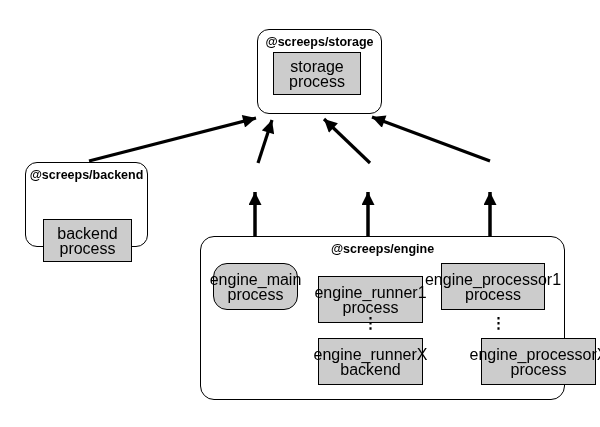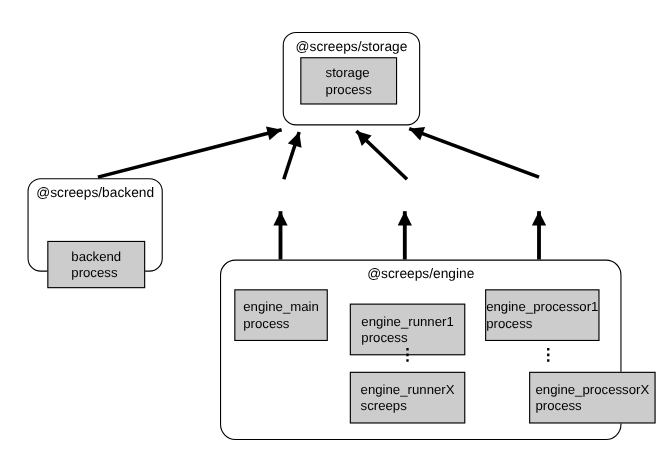--- a/index.html
+++ b/index.html
@@ -24,46 +24,47 @@
     box-sizing: border-box;
     display: flex;
     flex-direction: column;
     align-items: center;
   }
   .node-title {
     font-size: 12.5px;
     line-height: 14px;
     margin-top: 5px;
     white-space: nowrap;
+    font-weight: bold;
   }
   .proc {
     position: absolute;
     background: #cccccc;
     border: 1px solid #000;
     box-sizing: border-box;
     display: flex;
     align-items: center;
     justify-content: center;
-    text-align: left;
-    font-size: 12px;
+    text-align: center;
+    font-size: 16px;
     line-height: 15px;
     white-space: pre-line;
   }
   .storage-box { left: 257px; top: 29px; width: 125px; height: 85px; border-radius: 12px; }
   .storage-proc { left: 273px; top: 52px; width: 88px; height: 43px; }
   .backend-box { left: 25px; top: 162px; width: 123px; height: 85px; border-radius: 12px; }
   .backend-proc { left: 43px; top: 185px; width: 89px; height: 43px; margin-top: 34px; }
   .driver-bar {
     left: 202px; top: 162px; width: 363px; height: 28px;
     border-radius: 14px;
     justify-content: center;
   }
   .driver-bar .node-title { margin-top: 0; align-self: center; }
   .engine-box { left: 200px; top: 236px; width: 365px; height: 164px; border-radius: 14px; }
-  .engine-main  { left: 213px; top: 263px; width: 85px;  height: 47px; }
+  .engine-main  { left: 213px; top: 263px; width: 85px;  height: 47px; border-radius: 14px; }
   .runner1      { left: 318px; top: 263px; width: 105px; height: 47px; margin-top: 13px; }
   .processor1   { left: 441px; top: 263px; width: 104px; height: 47px; }
   .runnerX      { left: 318px; top: 338px; width: 105px; height: 47px; }
   .processorX   { left: 441px; top: 338px; width: 115px; height: 47px; margin-left: 40px; }
   .vdots {
     position: absolute;
     width: 105px;
     top: 313px;
     text-align: center;
     font-size: 15px;
@@ -111,17 +112,17 @@
   </div>
   <div class="proc engine-main">engine_main
 process</div>
   <div class="proc runner1">engine_runner1
 process</div>
   <div class="proc processor1">engine_processor1
 process</div>
   <div class="vdots runner-dots">⋮</div>
   <div class="vdots processor-dots">⋮</div>
   <div class="proc runnerX">engine_runnerX
-screeps</div>
+backend</div>
   <div class="proc processorX">engine_processorX
 process</div>
 
 </div>
 
 </body></html>

